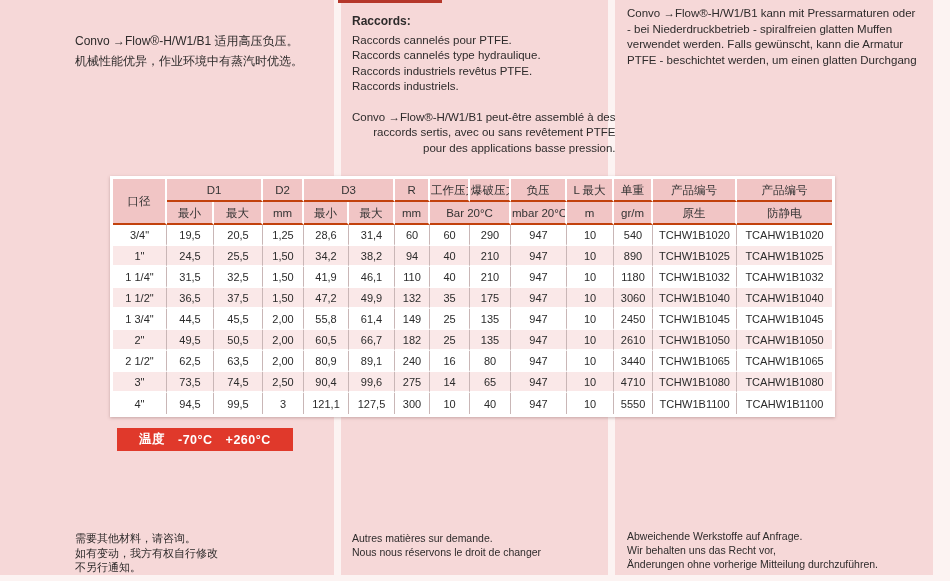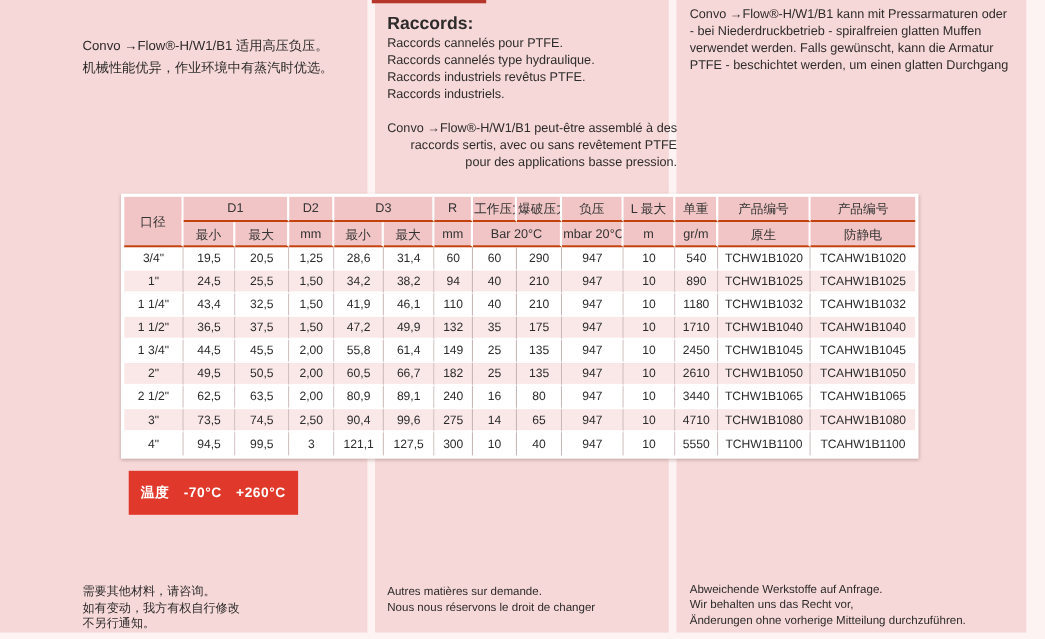--- a/index.html
+++ b/index.html
@@ -13,21 +13,21 @@
   }
   .panel { position: absolute; top: 0; height: 575px; background: #f6d8d8; }
   #panel-left   { left: 0;     width: 334px; }
   #panel-middle { left: 341px; width: 267px; }
   #panel-right  { left: 615px; width: 318px; }
   .red-stub { position: absolute; left: 338px; top: 0; width: 104px; height: 3px; background: #b5372b; }
 
   .txt { position: absolute; line-height: 15.5px; font-size: 11.5px; color: #2e2b2b; }
   #intro-cn   { left: 75px;  top: 31px;  line-height: 20px; font-size: 12px; }
   #intro-fr   { left: 352px; top: 14px; }
-  #intro-fr .title { font-weight: bold; font-size: 16px; margin-bottom: 3px; }
+  #intro-fr .title { font-weight: bold; font-size: 12px; margin-bottom: 3px; }
   #intro-fr .para  { margin-top: 15px; text-align: right; }
   #intro-de   { left: 627px; top: 6px; }
 
   #footer-cn { left: 75px;  top: 531px; font-size: 11px;   line-height: 14.5px; }
   #footer-fr { left: 352px; top: 531px; font-size: 10.5px; line-height: 14px; }
   #footer-de { left: 627px; top: 529px; font-size: 10.5px; line-height: 14px; }
 
   .table-wrap {
     position: absolute; left: 110px; top: 176px;
     background: #ffffff; padding: 3px;
@@ -44,23 +44,23 @@
   td {
     background: #fff; text-align: center; font-size: 11px; color: #2b2b2b;
     padding: 3px 1px; height: 21px; white-space: nowrap; overflow: hidden;
     border-right: 1px solid #c9b6b6; border-bottom: 2px solid #fff;
   }
   td:last-child { border-right: none; }
   tbody tr:nth-child(even) td { background: #fae8e8; }
   tbody tr:last-child td { border-bottom: none; }
 
   .temp-badge {
-    position: absolute; left: 117px; top: 428px; height: 40px;
+    position: absolute; left: 117px; top: 428px; height: 23px;
     background: #e0392b; color: #ffffff;
-    display: flex; align-items: center; padding: 0 11px;
+    display: flex; align-items: center; padding: 0 22px;
     font-size: 12.5px; font-weight: bold; letter-spacing: 0.5px;
   }
   .temp-badge span { margin-right: 13px; }
   .temp-badge span:last-child { margin-right: 0; }
 </style>
 </head>
 <body>
 
 <div class="panel" id="panel-left"></div>
 <div class="panel" id="panel-middle"></div>
@@ -168,21 +168,21 @@
           <td>40</td>
           <td>210</td>
           <td>947</td>
           <td>10</td>
           <td>890</td>
           <td>TCHW1B1025</td>
           <td>TCAHW1B1025</td>
         </tr>
         <tr>
           <td>1 1/4"</td>
-          <td>43,4</td>
+          <td>31,5</td>
           <td>32,5</td>
           <td>1,50</td>
           <td>41,9</td>
           <td>46,1</td>
           <td>110</td>
           <td>40</td>
           <td>210</td>
           <td>947</td>
           <td>10</td>
           <td>1180</td>
@@ -194,21 +194,21 @@
           <td>36,5</td>
           <td>37,5</td>
           <td>1,50</td>
           <td>47,2</td>
           <td>49,9</td>
           <td>132</td>
           <td>35</td>
           <td>175</td>
           <td>947</td>
           <td>10</td>
-          <td>1710</td>
+          <td>3060</td>
           <td>TCHW1B1040</td>
           <td>TCAHW1B1040</td>
         </tr>
         <tr>
           <td>1 3/4"</td>
           <td>44,5</td>
           <td>45,5</td>
           <td>2,00</td>
           <td>55,8</td>
           <td>61,4</td>

